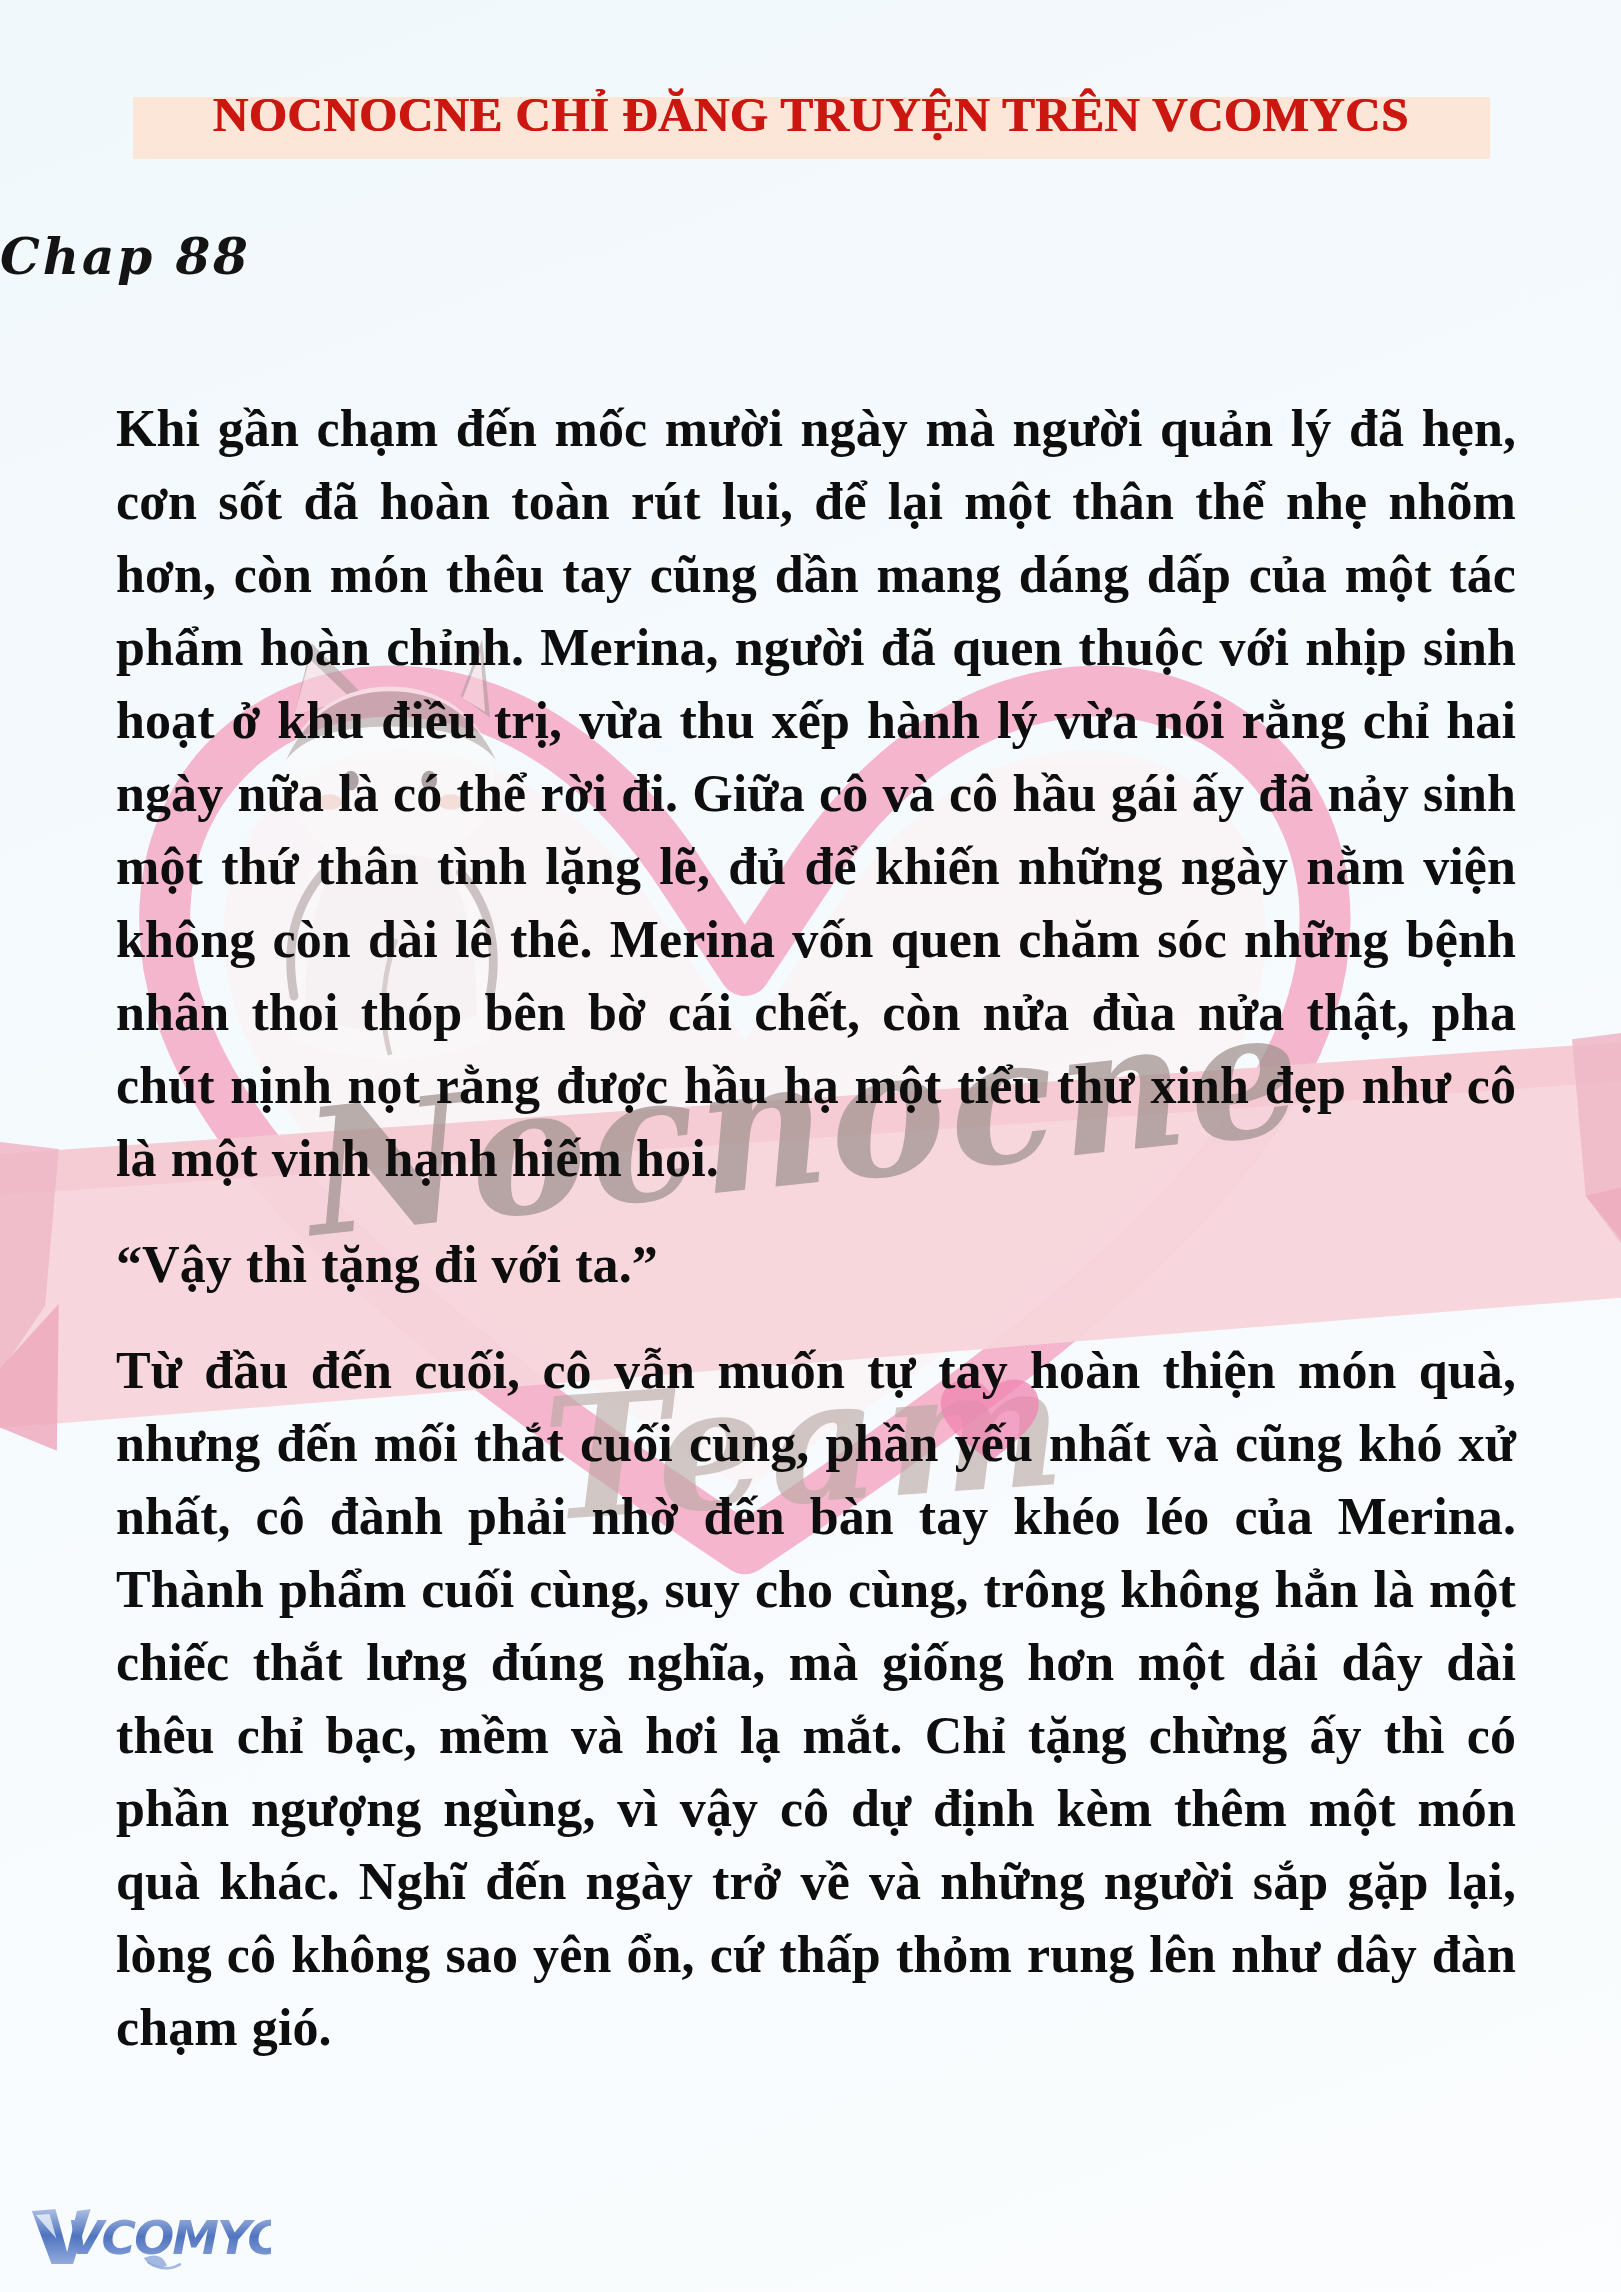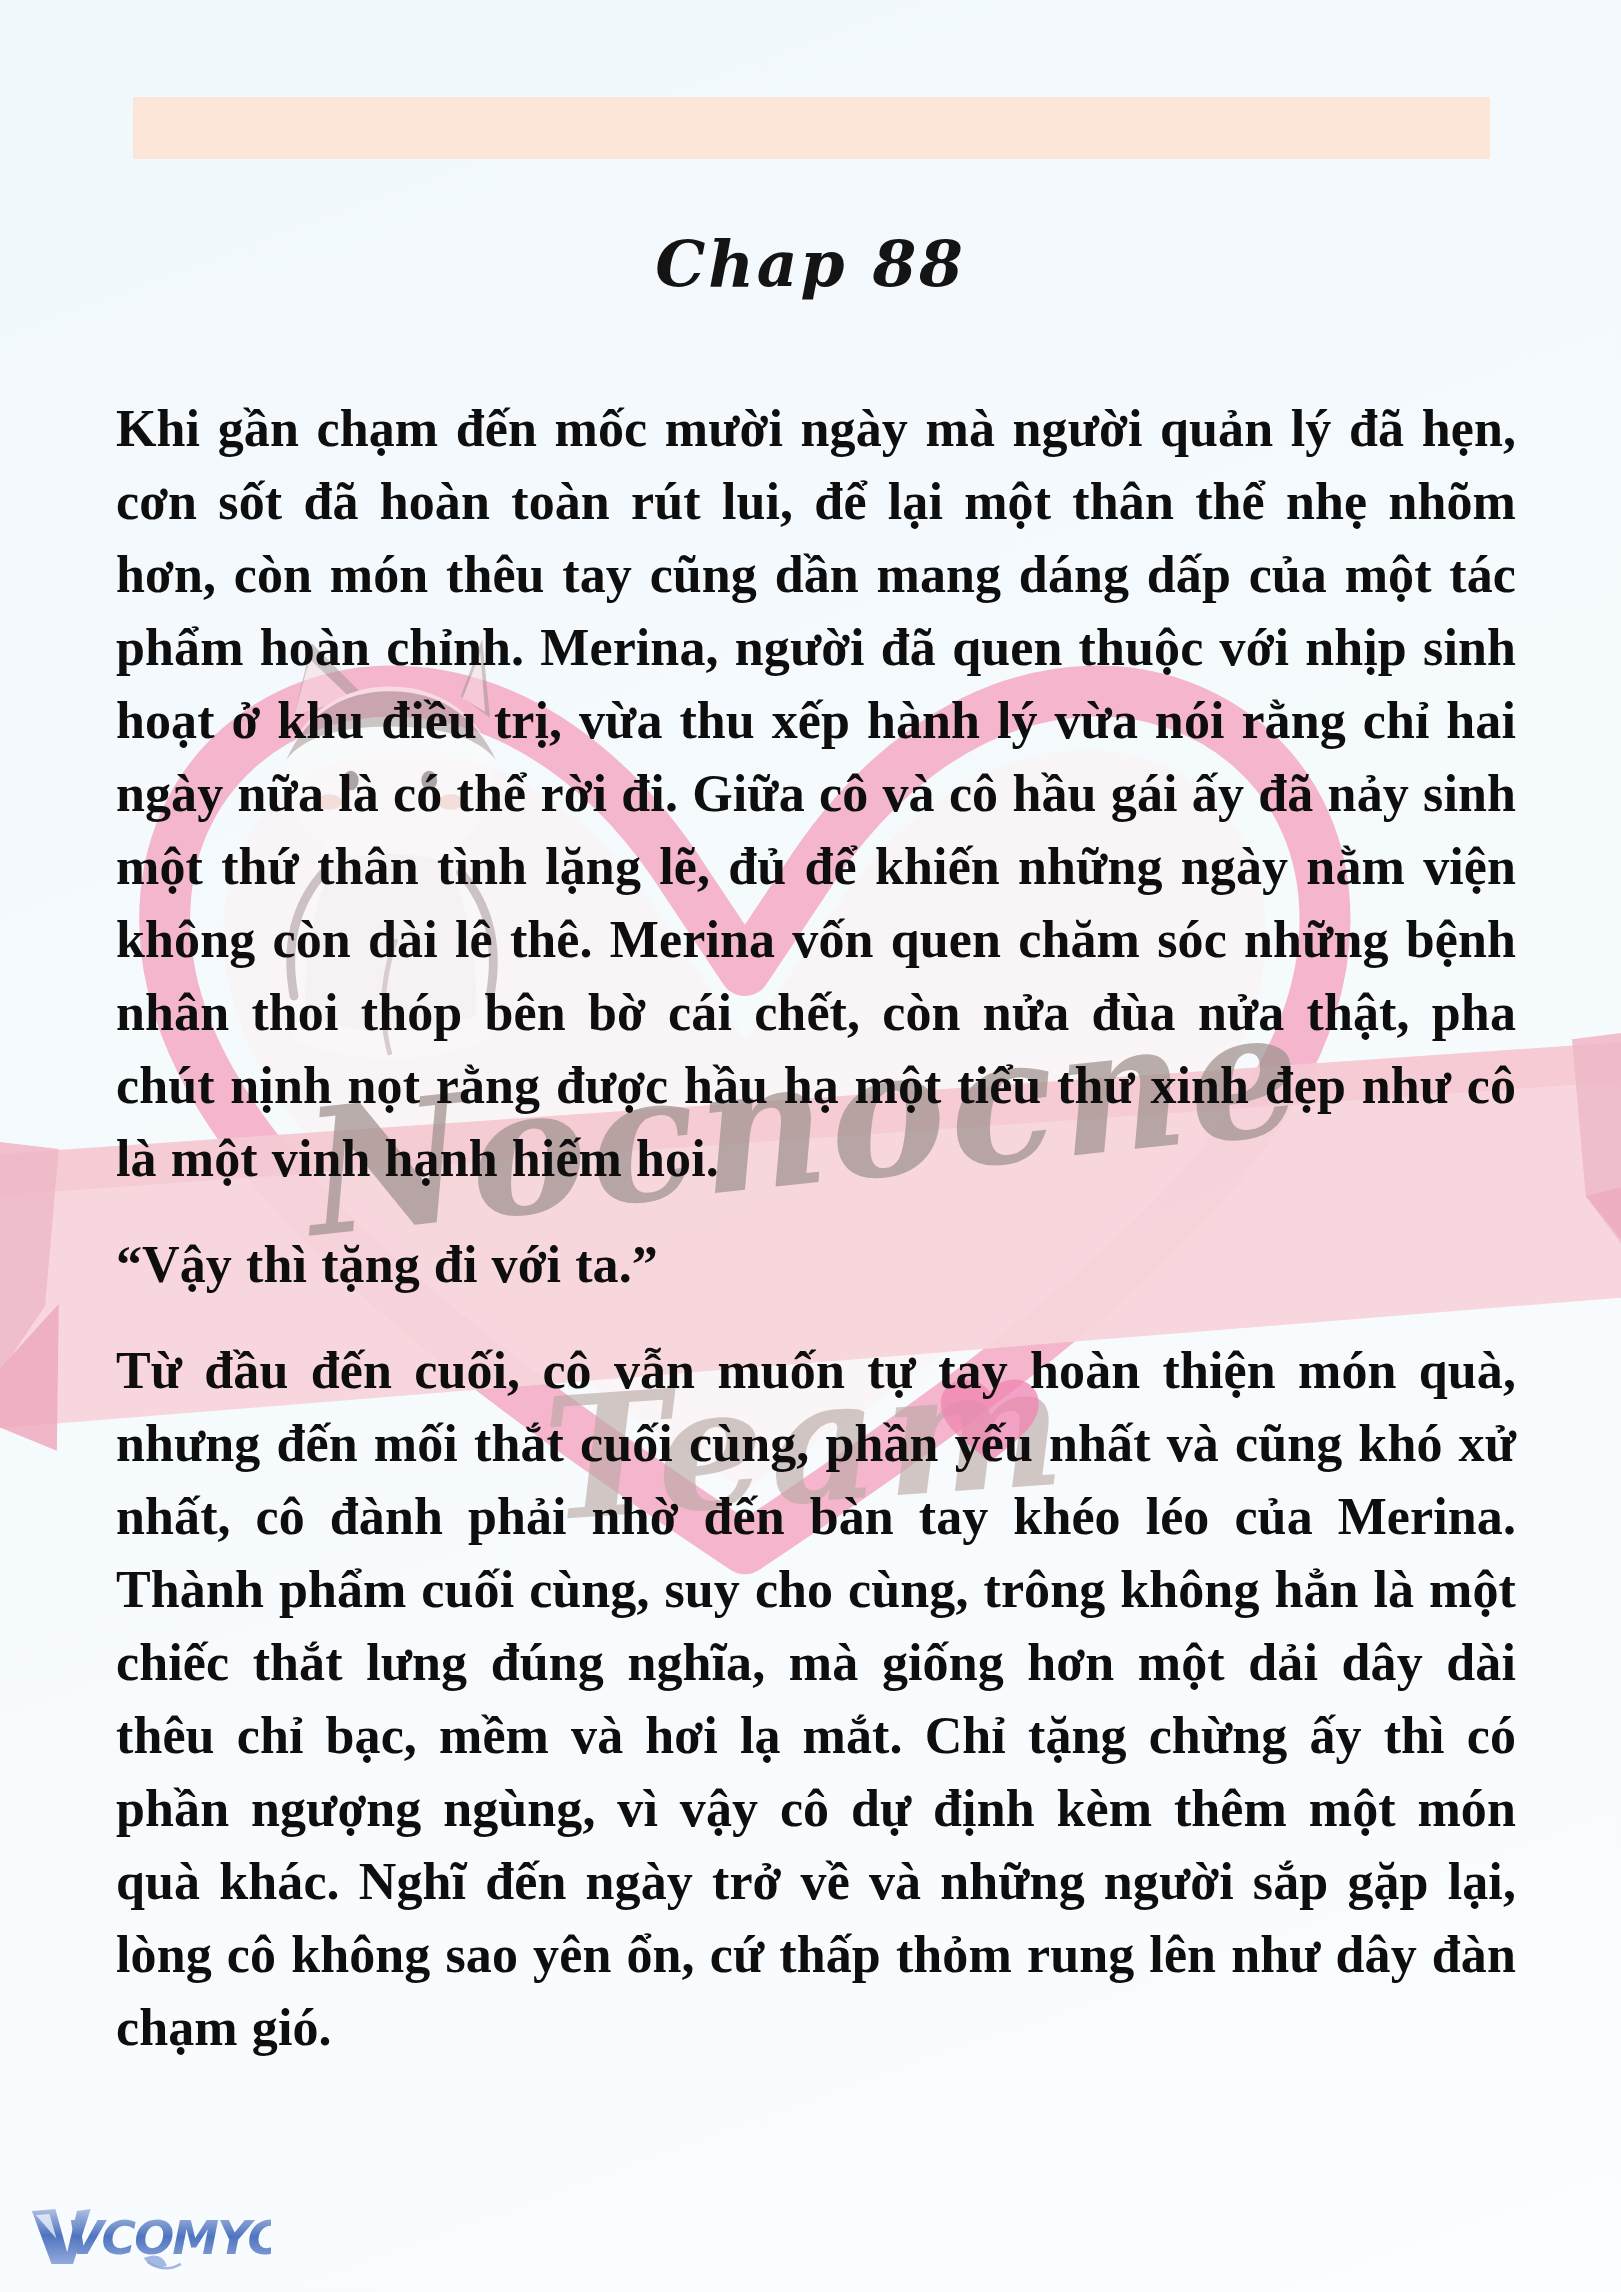--- a/index.html
+++ b/index.html
@@ -69,26 +69,26 @@
     white-space: nowrap;
     text-shadow: 1px 0 0 #cc1711;
   }
 
   
   .chapter-title {
     position: absolute;
     left: 0;
     top: 227px;
     width: 1621px;
-    text-align: center;
+    text-align: left;
     z-index: 4;
     font-family: "DejaVu Serif", serif;
     font-style: italic;
     font-weight: 700;
-    font-size: 63px;
+    font-size: 50px;
     color: #141414;
     letter-spacing: 2.9px;
   }
 
   
   .content {
     position: absolute;
     left: 116px;
     top: 392px;
     width: 1400px;
@@ -202,20 +202,21 @@
 
         <text class="wm-script" x="320" y="700" transform="rotate(-6 320 700)" font-size="178" fill="#9b8c89" opacity="0.72" letter-spacing="4">Nocnocne</text>
 
         <text class="wm-script" x="560" y="990" transform="rotate(-4 560 990)" font-size="172" fill="#b5a49f" opacity="0.62" letter-spacing="6">Team</text>
         <path d="M1010 860 c -16 -22 -50 -14 -50 12 c 0 26 34 44 50 60 c 16 -16 50 -34 50 -60 c 0 -26 -34 -34 -50 -12 Z" fill="#f07fae" opacity="0.75"></path>
       </g>
     </svg>
   </div>
 
   <div class="header-band"></div>
+  <div class="header-title">NOCNOCNE CHỈ ĐĂNG TRUYỆN TRÊN VCOMYCS</div>
 
   <div class="chapter-title">Chap 88</div>
 
   <div class="content">
     <p>Khi gần chạm đến mốc mười ngày mà người quản lý đã hẹn, cơn sốt đã hoàn toàn rút lui, để lại một thân thể nhẹ nhõm hơn, còn món thêu tay cũng dần mang dáng dấp của một tác phẩm hoàn chỉnh. Merina, người đã quen thuộc với nhịp sinh hoạt ở khu điều trị, vừa thu xếp hành lý vừa nói rằng chỉ hai ngày nữa là có thể rời đi. Giữa cô và cô hầu gái ấy đã nảy sinh một thứ thân tình lặng lẽ, đủ để khiến những ngày nằm viện không còn dài lê thê. Merina vốn quen chăm sóc những bệnh nhân thoi thóp bên bờ cái chết, còn nửa đùa nửa thật, pha chút nịnh nọt rằng được hầu hạ một tiểu thư xinh đẹp như cô là một vinh hạnh hiếm hoi.</p>
     <p class="short">“Vậy thì tặng đi với ta.”</p>
     <p>Từ đầu đến cuối, cô vẫn muốn tự tay hoàn thiện món quà, nhưng đến mối thắt cuối cùng, phần yếu nhất và cũng khó xử nhất, cô đành phải nhờ đến bàn tay khéo léo của Merina. Thành phẩm cuối cùng, suy cho cùng, trông không hẳn là một chiếc thắt lưng đúng nghĩa, mà giống hơn một dải dây dài thêu chỉ bạc, mềm và hơi lạ mắt. Chỉ tặng chừng ấy thì có phần ngượng ngùng, vì vậy cô dự định kèm thêm một món quà khác. Nghĩ đến ngày trở về và những người sắp gặp lại, lòng cô không sao yên ổn, cứ thấp thỏm rung lên như dây đàn chạm gió.</p>
   </div>
 
   <div class="logo">

